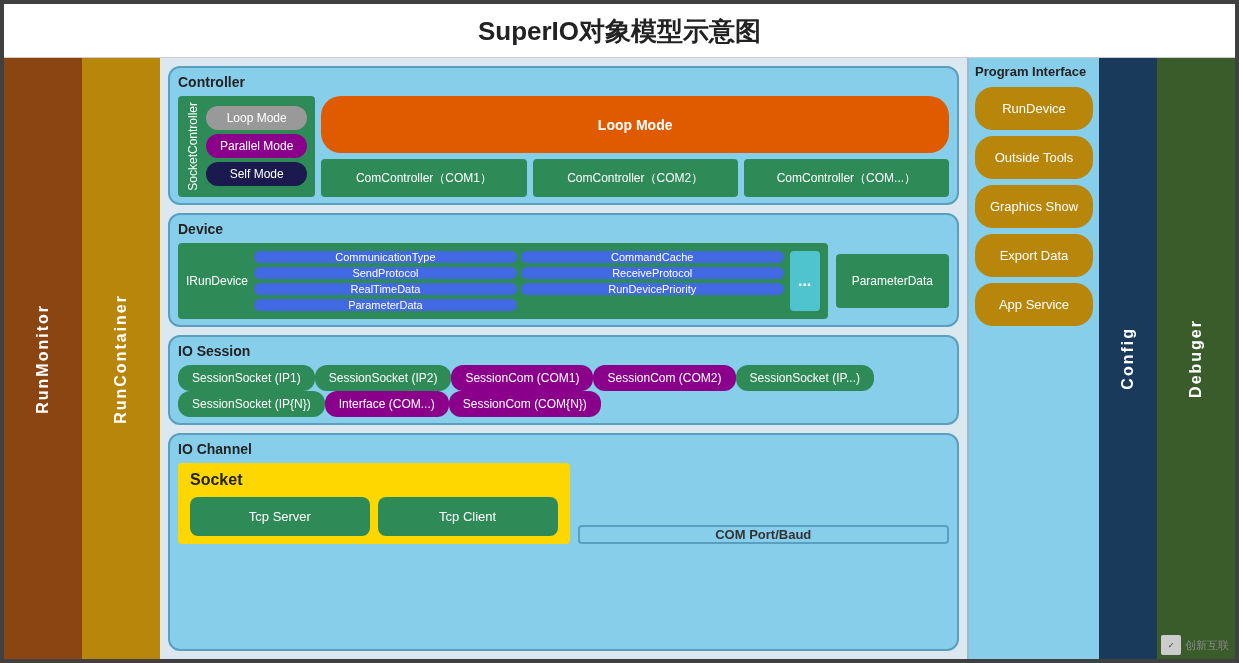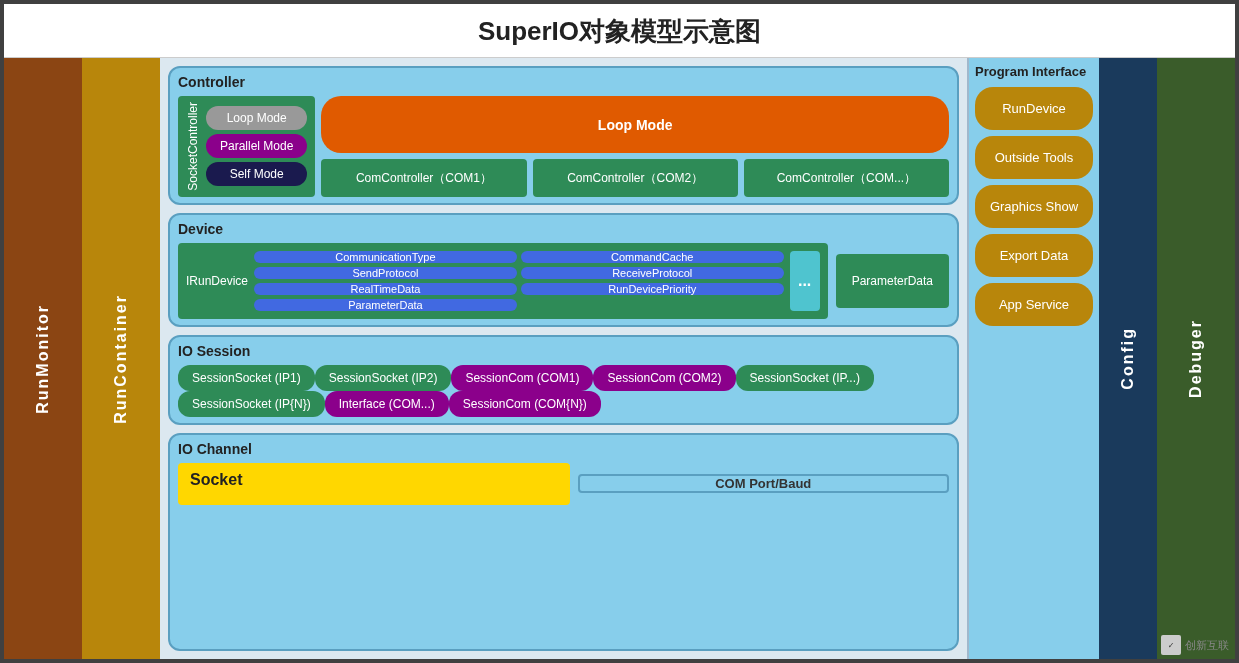--- a/index.html
+++ b/index.html
@@ -306,21 +306,21 @@
 
     
     .io-channel-section {
       background: #87CEEB;
       flex: 1;
     }
 
     .io-channel-inner {
       display: flex;
       gap: 8px;
-      align-items: center;
+      align-items: flex-end;
     }
 
     .socket-yellow-box {
       background: #FFD700;
       border-radius: 4px;
       padding: 8px 12px;
       flex: 1;
     }
 
     .socket-yellow-title {
@@ -515,20 +515,24 @@
           <button class="session-com-btn">Interface (COM...)</button>
           <button class="session-com-btn">SessionCom (COM{N})</button>
         </div>
       </div>
 
       <div class="section-box io-channel-section">
         <div class="section-title">IO Channel</div>
         <div class="io-channel-inner">
           <div class="socket-yellow-box">
             <div class="socket-yellow-title">Socket</div>
+            <div class="socket-buttons">
+              <button class="tcp-btn">Tcp Server</button>
+              <button class="tcp-btn">Tcp Client</button>
+            </div>
           </div>
           <div class="com-port-box">COM Port/Baud</div>
         </div>
       </div>
 
     </div>
 
     <div class="right-panel">
       <div class="right-panel-title">Program Interface</div>
       <div class="right-btns-col">

